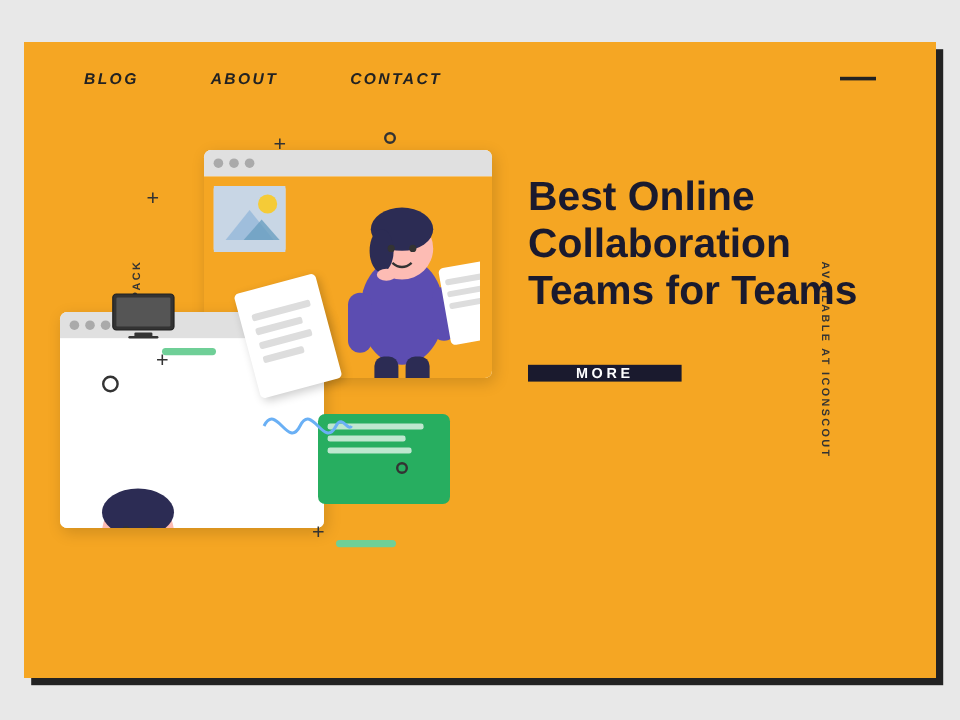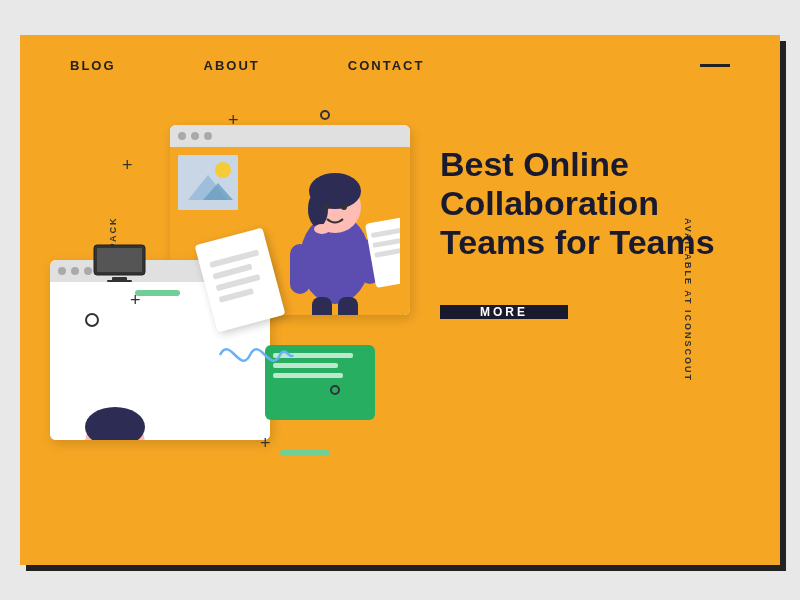--- a/index.html
+++ b/index.html
@@ -53,21 +53,22 @@
     
     .nav {
       position: absolute;
       top: 0;
       left: 0;
       right: 0;
       height: 60px;
       display: flex;
       align-items: center;
       padding: 0 50px;
-      gap: 88px;
+      gap: 60px;
+      font-style: italic;
     }
 
     .nav-item {
       font-size: 13px;
       font-weight: 700;
       letter-spacing: 2px;
       color: #222;
       text-transform: uppercase;
       cursor: pointer;
     }

